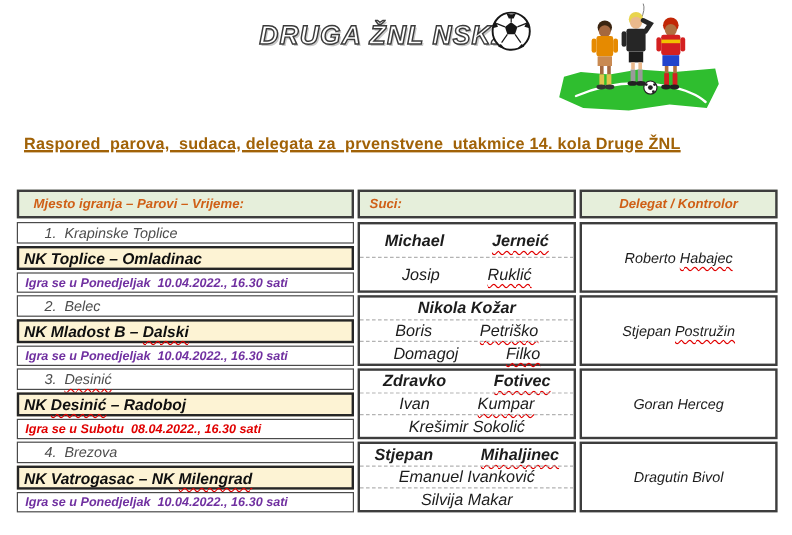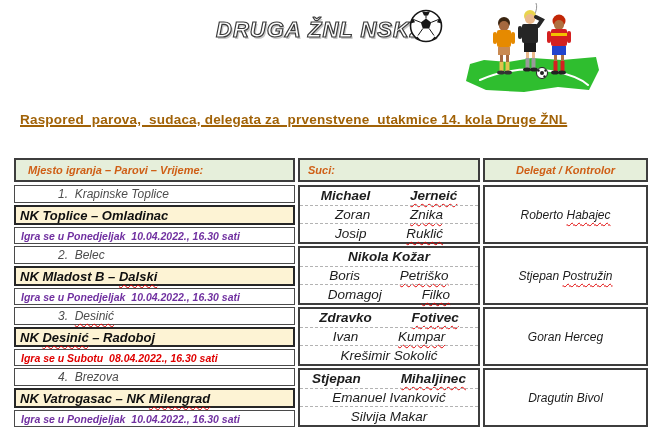--- a/index.html
+++ b/index.html
@@ -55,21 +55,21 @@
   }
   .hdr-cell.c1{padding-left:12px;}
   .hdr-cell.c2{padding-left:8px;}
   .hdr-cell.c3{justify-content:center;}
 
   .col1{display:flex;flex-direction:column;gap:2px;}
   .loc{
     box-sizing:border-box;height:18px;
     border:1.5px solid #4a4a4a;background:#fff;
     font-size:12px;color:#4d4d4d;
-    display:flex;align-items:center;padding-left:43px;white-space:pre;
+    display:flex;align-items:center;padding-left:22px;white-space:pre;
   }
   .match{
     box-sizing:border-box;height:20px;
     border:2px solid #262626;background:#fdf3d4;
     font-weight:bold;font-size:13px;color:#0f0f0f;
     display:flex;align-items:center;padding-left:4px;white-space:pre;
   }
   .time{
     box-sizing:border-box;height:17px;
     border:1.2px solid #4a4a4a;background:#fff;
@@ -187,21 +187,20 @@
   </div>
 
   <div class="block">
     <div class="col1">
       <div class="loc"><span>1.  Krapinske Toplice</span></div>
       <div class="match"><span>NK Toplice – Omladinac</span></div>
       <div class="time" style="color: rgb(112, 48, 160);">Igra se u Ponedjeljak  10.04.2022., 16.30 sati</div>
     </div>
     <div class="col2">
       <div class="ref ref-main"><span>Michael </span><span class="wavy">Jerneić</span></div>
-      <div class="ref"><span>Zoran </span><span class="wavy">Znika</span></div>
       <div class="ref"><span>Josip </span><span class="wavy">Ruklić</span></div>
     </div>
     <div class="col3">
       <span><span>Roberto </span><span class="wavy">Habajec</span></span>
     </div>
   </div>
 
   <div class="block">
     <div class="col1">
       <div class="loc"><span>2.  Belec</span></div>

